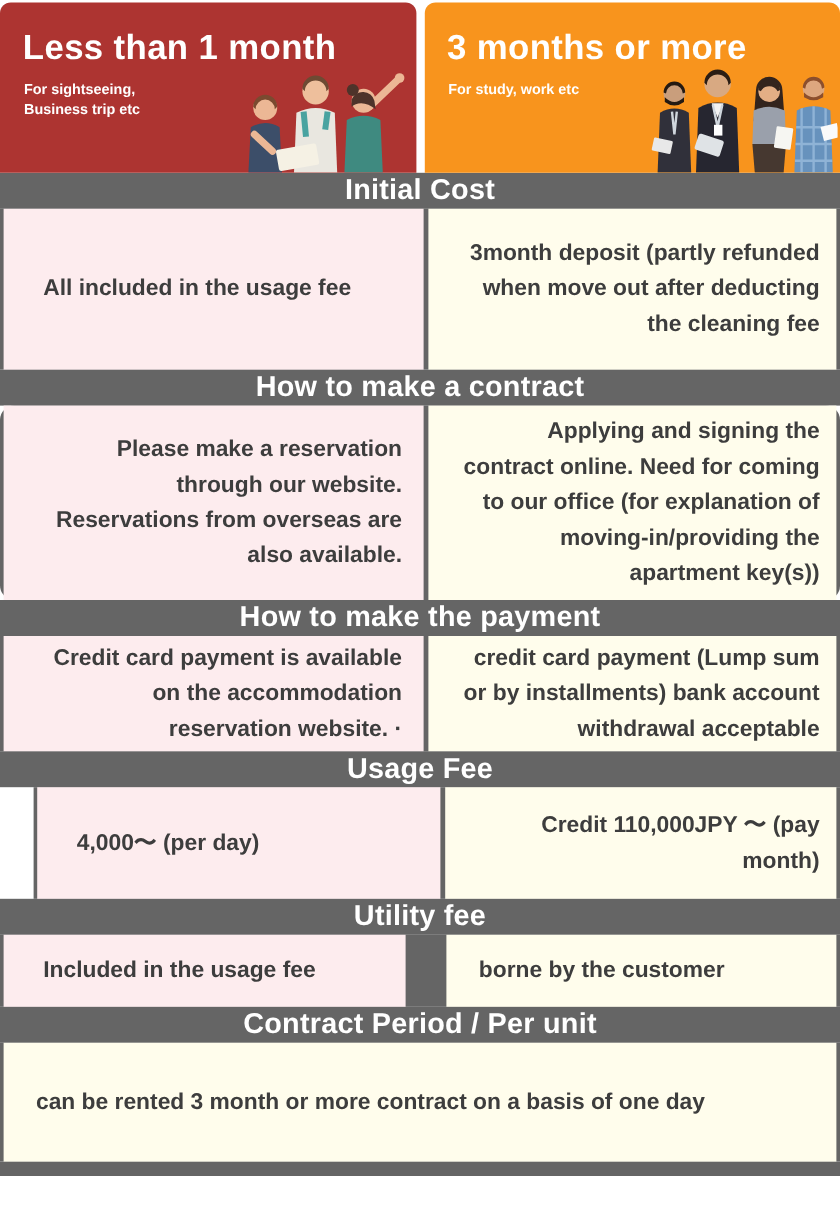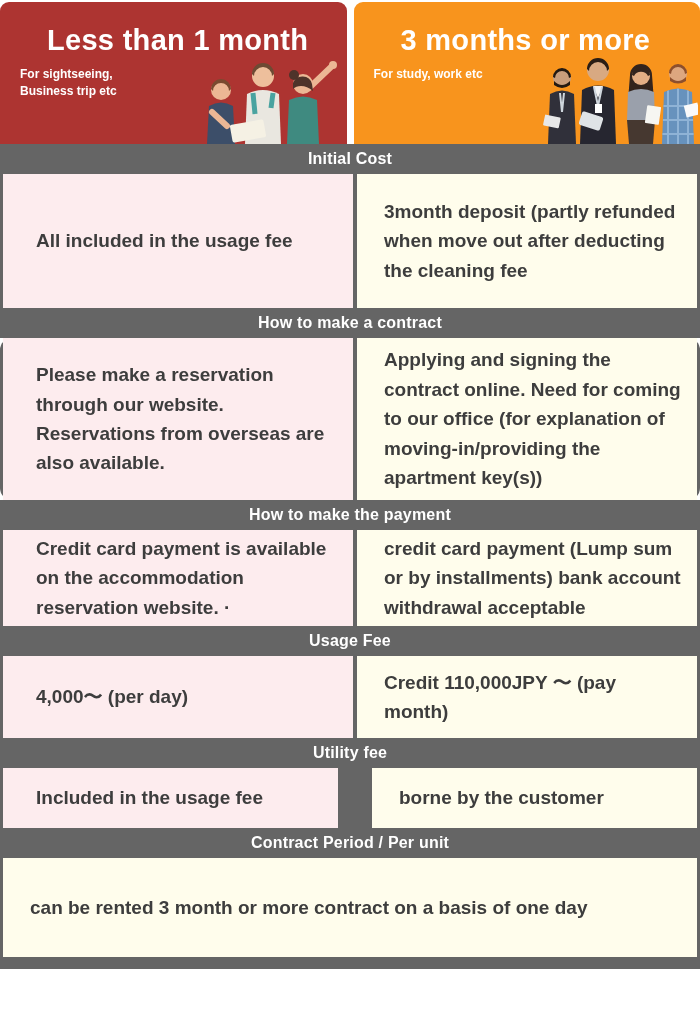--- a/index.html
+++ b/index.html
@@ -28,42 +28,41 @@
     color: #ffffff;
   }
   .header-card.red { background: #ad3431; }
   .header-card.orange { background: #f8941d; }
   .card-title {
     font-size: 29px;
     font-weight: bold;
     padding: 22px 0 0 19px;
     letter-spacing: 0.3px;
     white-space: nowrap;
-    margin-left: 28px;
   }
   .card-subtitle {
     font-size: 12px;
     font-weight: bold;
     padding: 9px 0 0 20px;
     line-height: 1.4;
     white-space: pre-line;
   }
   .photo { position: absolute; bottom: 0; }
   .photo.tourists { right: 4px; }
   .photo.business { right: 2px; }
 
   
   .band {
     height: 30px;
     background: #656565;
     color: #ffffff;
     display: flex;
     align-items: center;
     justify-content: center;
-    font-size: 16px;
+    font-size: 24px;
     font-weight: bold;
     letter-spacing: 0.2px;
   }
 
   
   .row {
     display: flex;
     gap: 4px;
     background: #656565;
     padding: 0 3px;
@@ -72,28 +71,28 @@
   .cell {
     flex: 1;
     display: flex;
     align-items: center;
     font-size: 19px;
     font-weight: bold;
     color: #3d3d3d;
     line-height: 1.55;
     box-sizing: border-box;
   }
-  .cell p { margin: 0; }
+  .cell p { margin: 0; text-align: right; }
   .cell.pink  { background: #fdecee; padding: 10px 18px 10px 33px; }
   .cell.cream { background: #fffdec; padding: 10px 14px 10px 27px; }
 
   .h-r1 { height: 134px; }
   .h-r2 { height: 162px; border-radius: 12px; }
   .h-r3 { height: 96px; }
-  .h-r4 { height: 82px; }
+  .h-r4 { height: 93px; margin-left: 28px; }
   .h-r5 { height: 60px; gap: 34px; }
   .h-r6 { height: 99px; }
 
   .footer-band { height: 12px; background: #656565; }
 </style>
 </head>
 <body>
 
 <div class="page">
 

